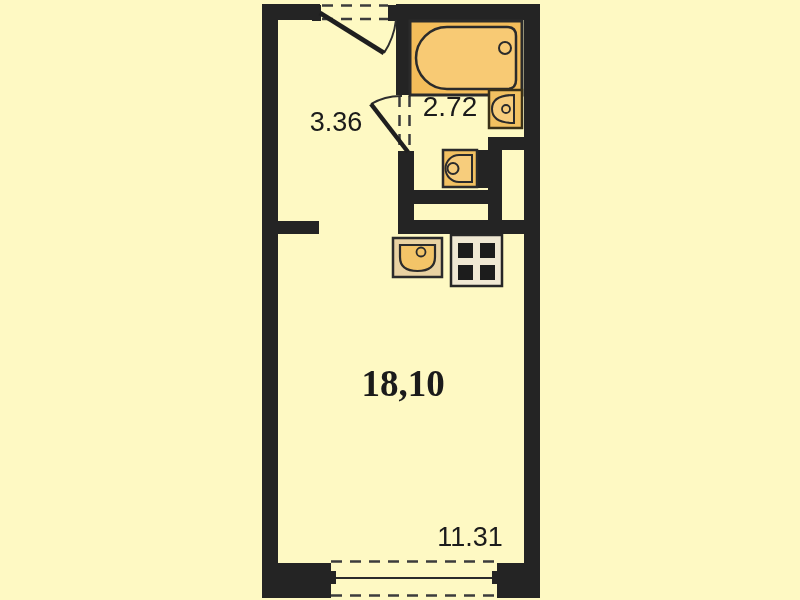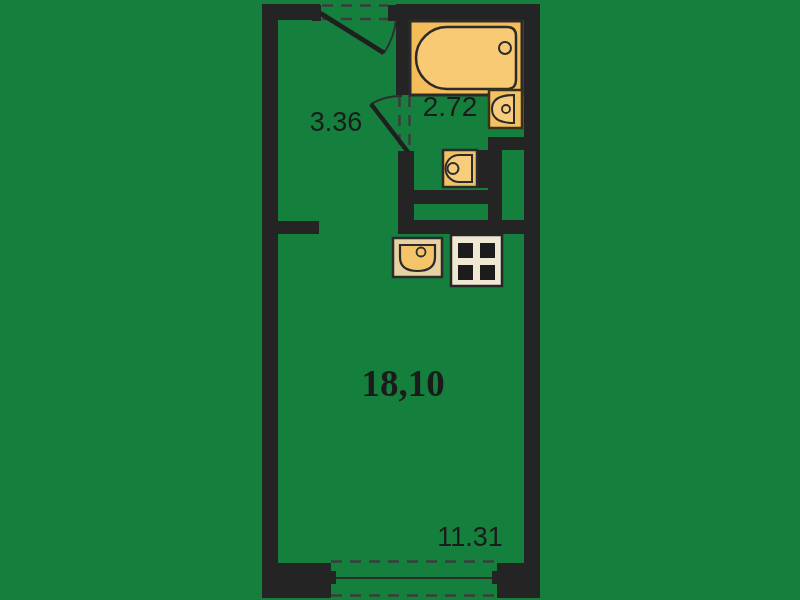--- a/index.html
+++ b/index.html
@@ -1,16 +1,16 @@
 <!DOCTYPE html>
 <html><head>
 <meta charset="utf-8">
 <style>
   html,body{margin:0;padding:0;background:#ffffff;}
-  #stage{position:relative;width:800px;height:600px;background:#15803d;overflow:hidden;
+  #stage{position:relative;width:800px;height:600px;background:#fef9c3;overflow:hidden;
          font-family:"Liberation Sans",sans-serif;}
   svg{position:absolute;left:0;top:0;}
   text{fill:#1b1b1b;}
   .lbl{font-family:"Liberation Sans",sans-serif;font-size:27px;}
   .lbl-bath{font-family:"Liberation Sans",sans-serif;font-size:28px;}
   .lbl-main{font-family:"Liberation Serif","DejaVu Serif",serif;font-size:37px;font-weight:bold;}
 </style>
 </head>
 <body>
 

